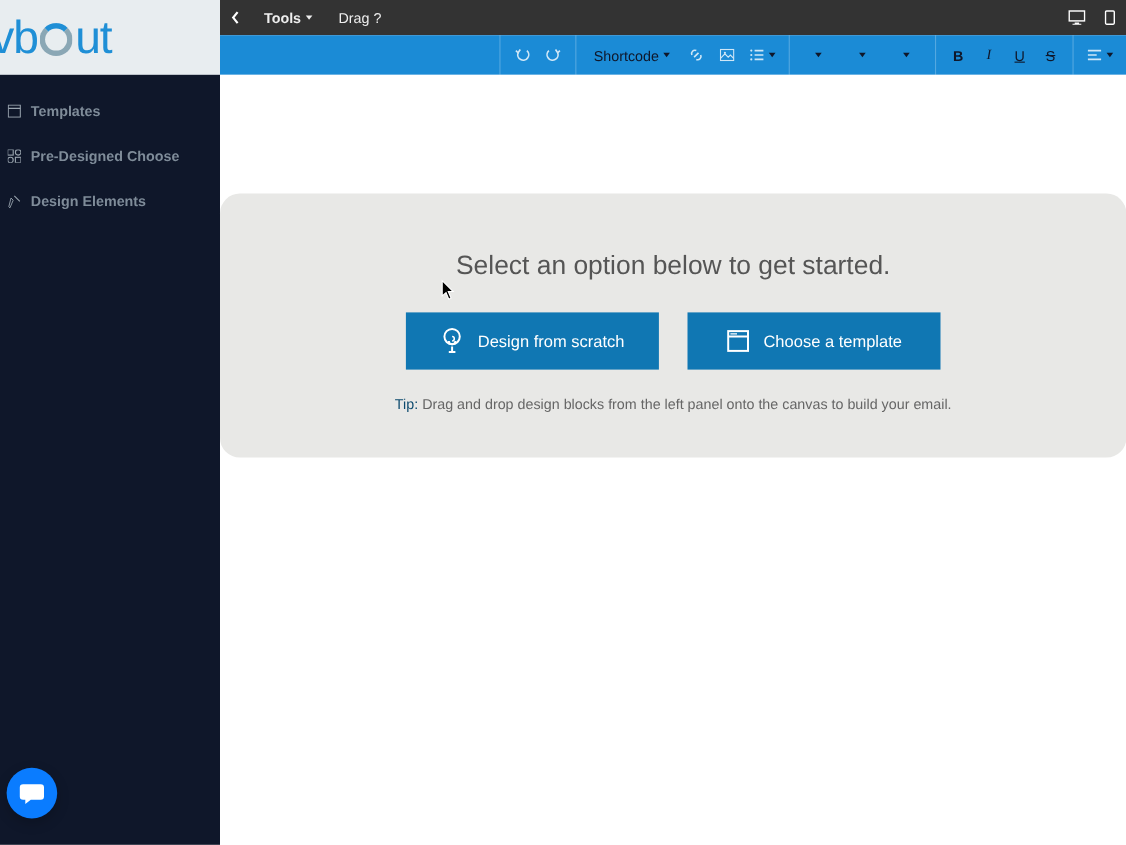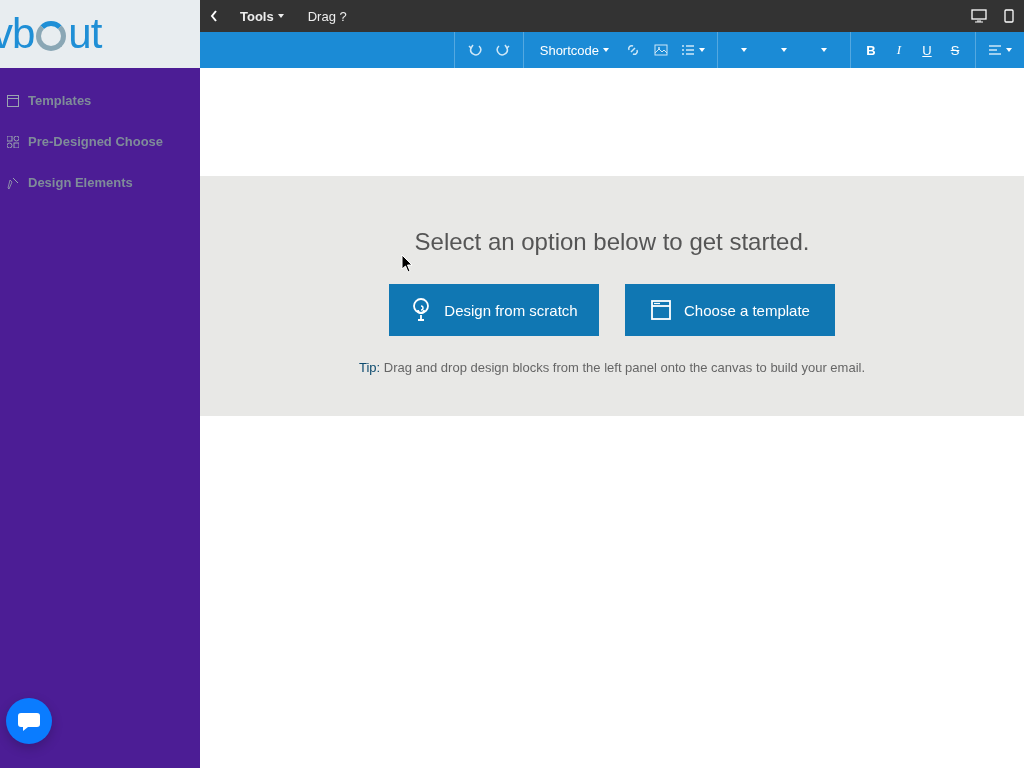--- a/index.html
+++ b/index.html
@@ -8,21 +8,21 @@
     width: 1024px;
     height: 768px;
     overflow: hidden;
     background: #fff;
   }
   .sidebar {
     position: absolute;
     left: 0; top: 0;
     width: 200px;
     height: 768px;
-    background: #4c1d95;
+    background: #0f172a;
   }
   .sidebar-header {
     width: 200px;
     height: 68px;
     background: #e8edf0;
     display: flex;
     align-items: center;
     padding-left: 0;
     overflow: hidden;
   }
@@ -121,21 +121,21 @@
     padding: 0 6px;
   }
   .ribbon-btn {
     min-width: 28px;
     height: 36px;
     display: flex;
     align-items: center;
     justify-content: center;
     padding: 0 6px;
     cursor: pointer;
-    color: #ffffff;
+    color: #0f172a;
     font-size: 13px;
     gap: 4px;
   }
   .ribbon-btn.wide { padding: 0 10px; }
   .canvas-area {
     position: relative;
     width: 824px;
     height: 700px;
     background: #fff;
   }
@@ -143,36 +143,37 @@
     position: absolute;
     left: 0;
     top: 108px;
     width: 824px;
     height: 240px;
     background: #e8e8e6;
     display: flex;
     flex-direction: column;
     align-items: center;
     padding-top: 52px;
+    border-radius: 18px;
   }
   .starter-title {
     font-size: 24px;
     color: #555;
     font-weight: 400;
     margin-bottom: 28px;
   }
   .starter-buttons {
     display: flex;
     gap: 26px;
     margin-bottom: 24px;
   }
   .starter-btn {
     background: #1077b3;
     color: #fff;
-    width: 210px;
+    width: 230px;
     height: 52px;
     display: flex;
     align-items: center;
     justify-content: center;
     gap: 12px;
     font-size: 15px;
     cursor: pointer;
   }
   .starter-tip {
     font-size: 13px;

